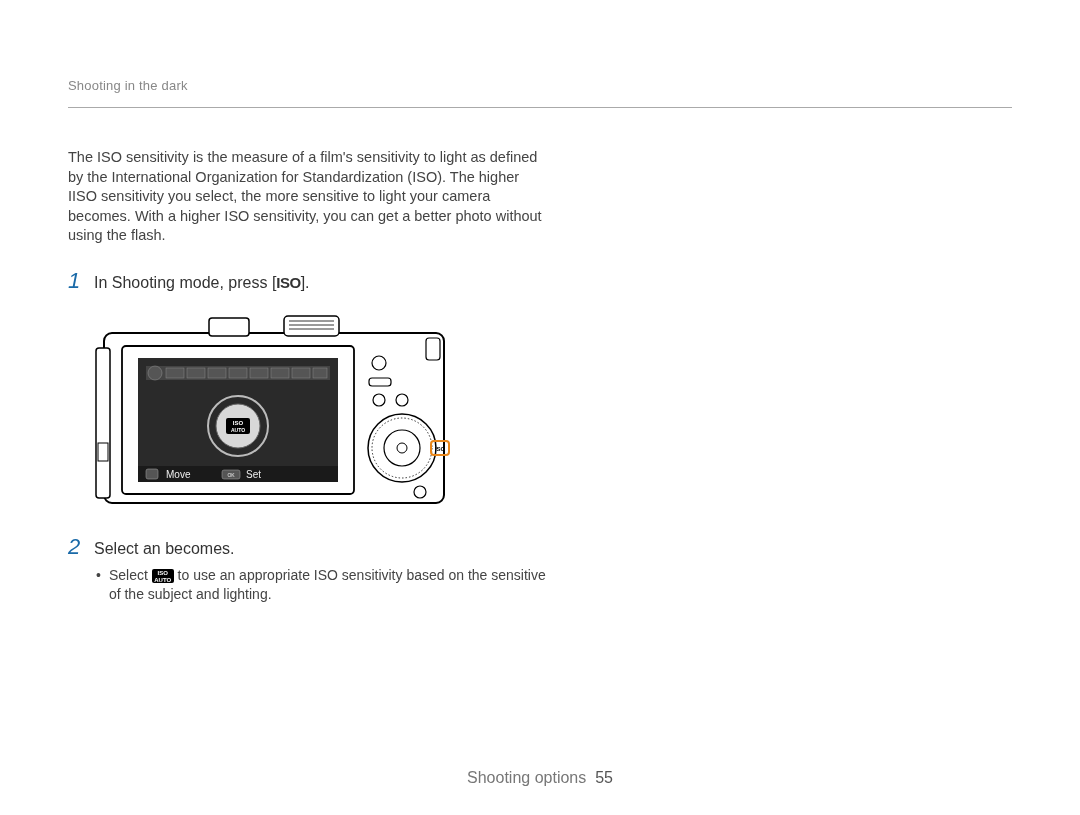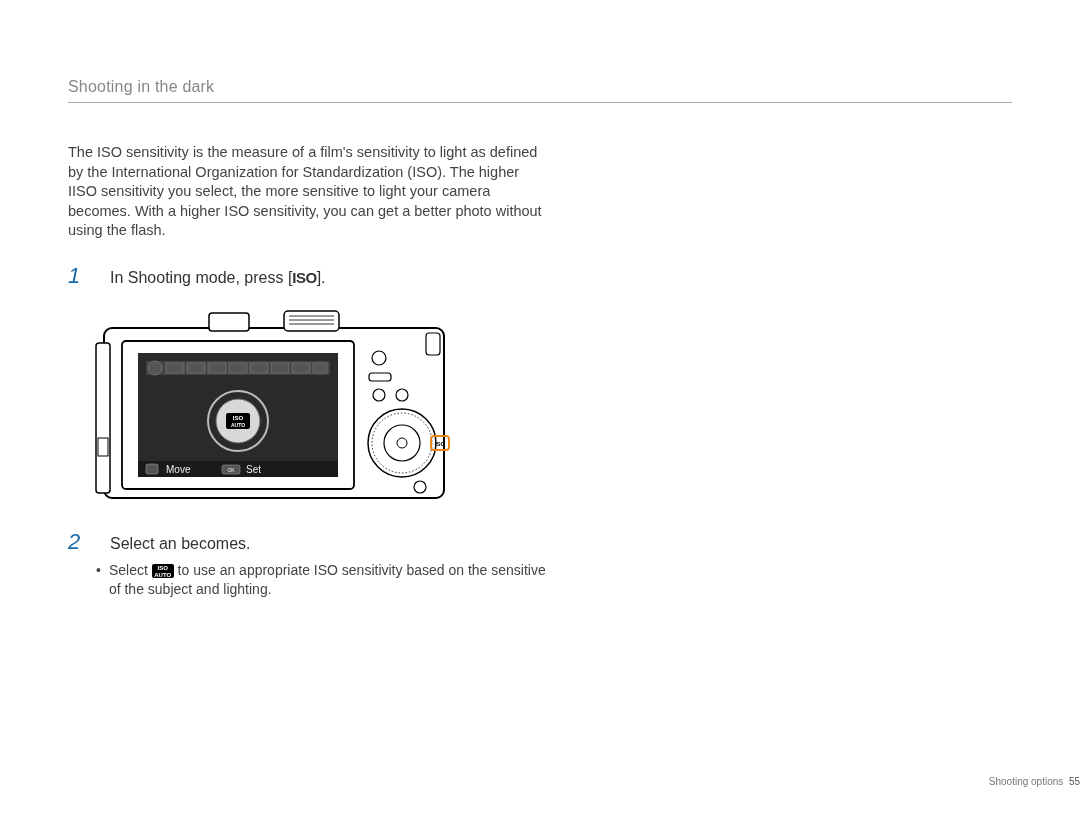--- a/index.html
+++ b/index.html
@@ -10,27 +10,27 @@
     body {
       width: 1080px;
       height: 815px;
       background: #ffffff;
       font-family: Arial, Helvetica, sans-serif;
       color: #333;
       position: relative;
       padding: 78px 68px 0 68px;
     }
     .header-breadcrumb {
-      font-size: 16px;
+      font-size: 13px;
       font-weight: 300;
       color: #888;
       font-style: normal;
       letter-spacing: 0.2px;
       border-bottom: 1px solid #aaa;
-      padding-bottom: 6px;
+      padding-bottom: 14px;
       margin-bottom: 40px;
       font-family: Helvetica, Arial, sans-serif;
     }
     .content-col {
       width: 480px;
     }
     .section-title {
       font-size: 22px;
       color: #1a6aa8;
       font-weight: 400;
@@ -65,21 +65,20 @@
       color: #1a6aa8;
       font-style: italic;
       font-weight: 400;
       width: 16px;
       flex-shrink: 0;
     }
     .step-text {
       font-size: 16px;
       color: #333;
       font-weight: 300;
-      margin-left: 16px;
     }
     .iso-bold {
       font-weight: 800;
       font-size: 15px;
       letter-spacing: -0.5px;
     }
     .camera-illustration {
       margin-top: 14px;
       margin-left: 26px;
     }
@@ -141,22 +140,22 @@
     }
     .note-icon svg {
       width: 14px;
       height: 14px;
     }
     .footer {
       position: absolute;
       bottom: 28px;
       left: 0;
       width: 100%;
-      text-align: right;
-      font-size: 10px;
+      text-align: center;
+      font-size: 16px;
       color: #777;
       font-weight: 300;
     }
     .footer-page {
       color: #555;
     }
     .camera-svg text {
       font-family: Arial, sans-serif;
     }
   </style>

